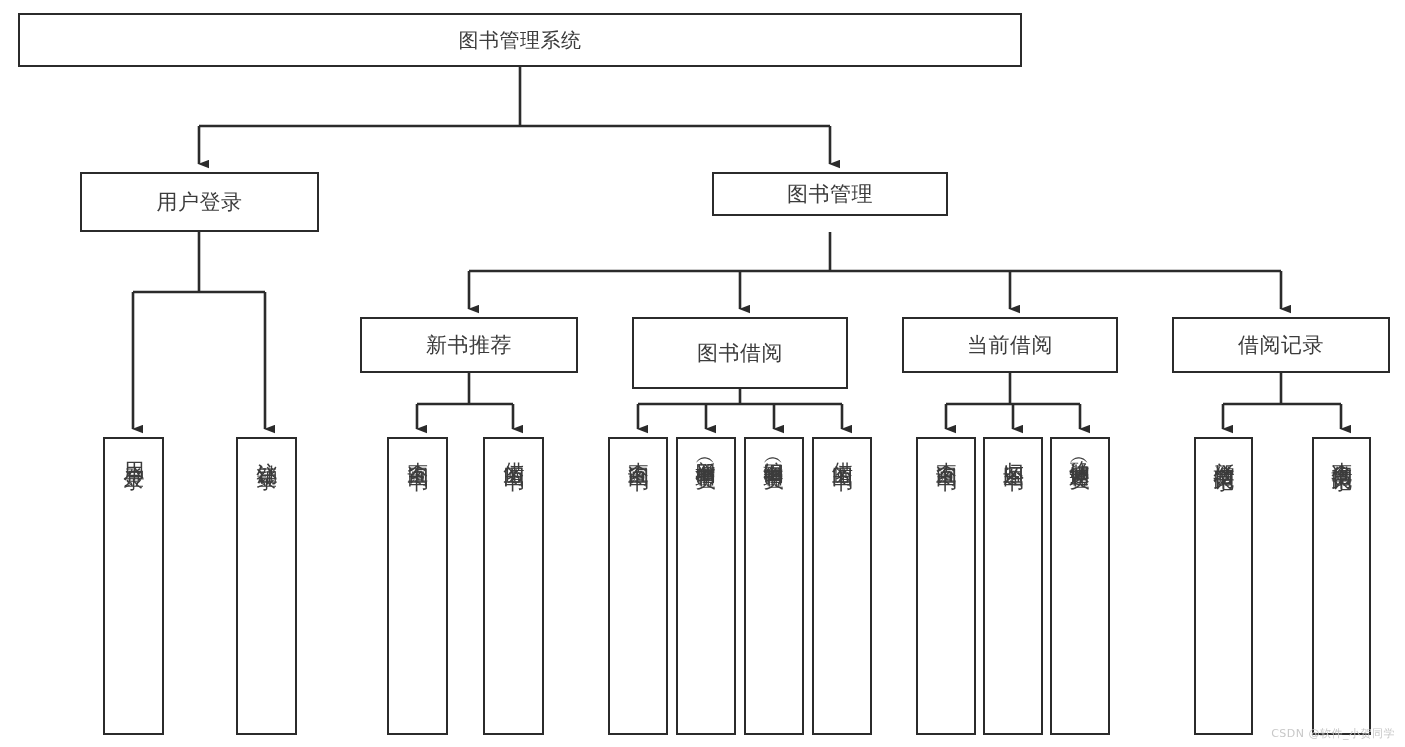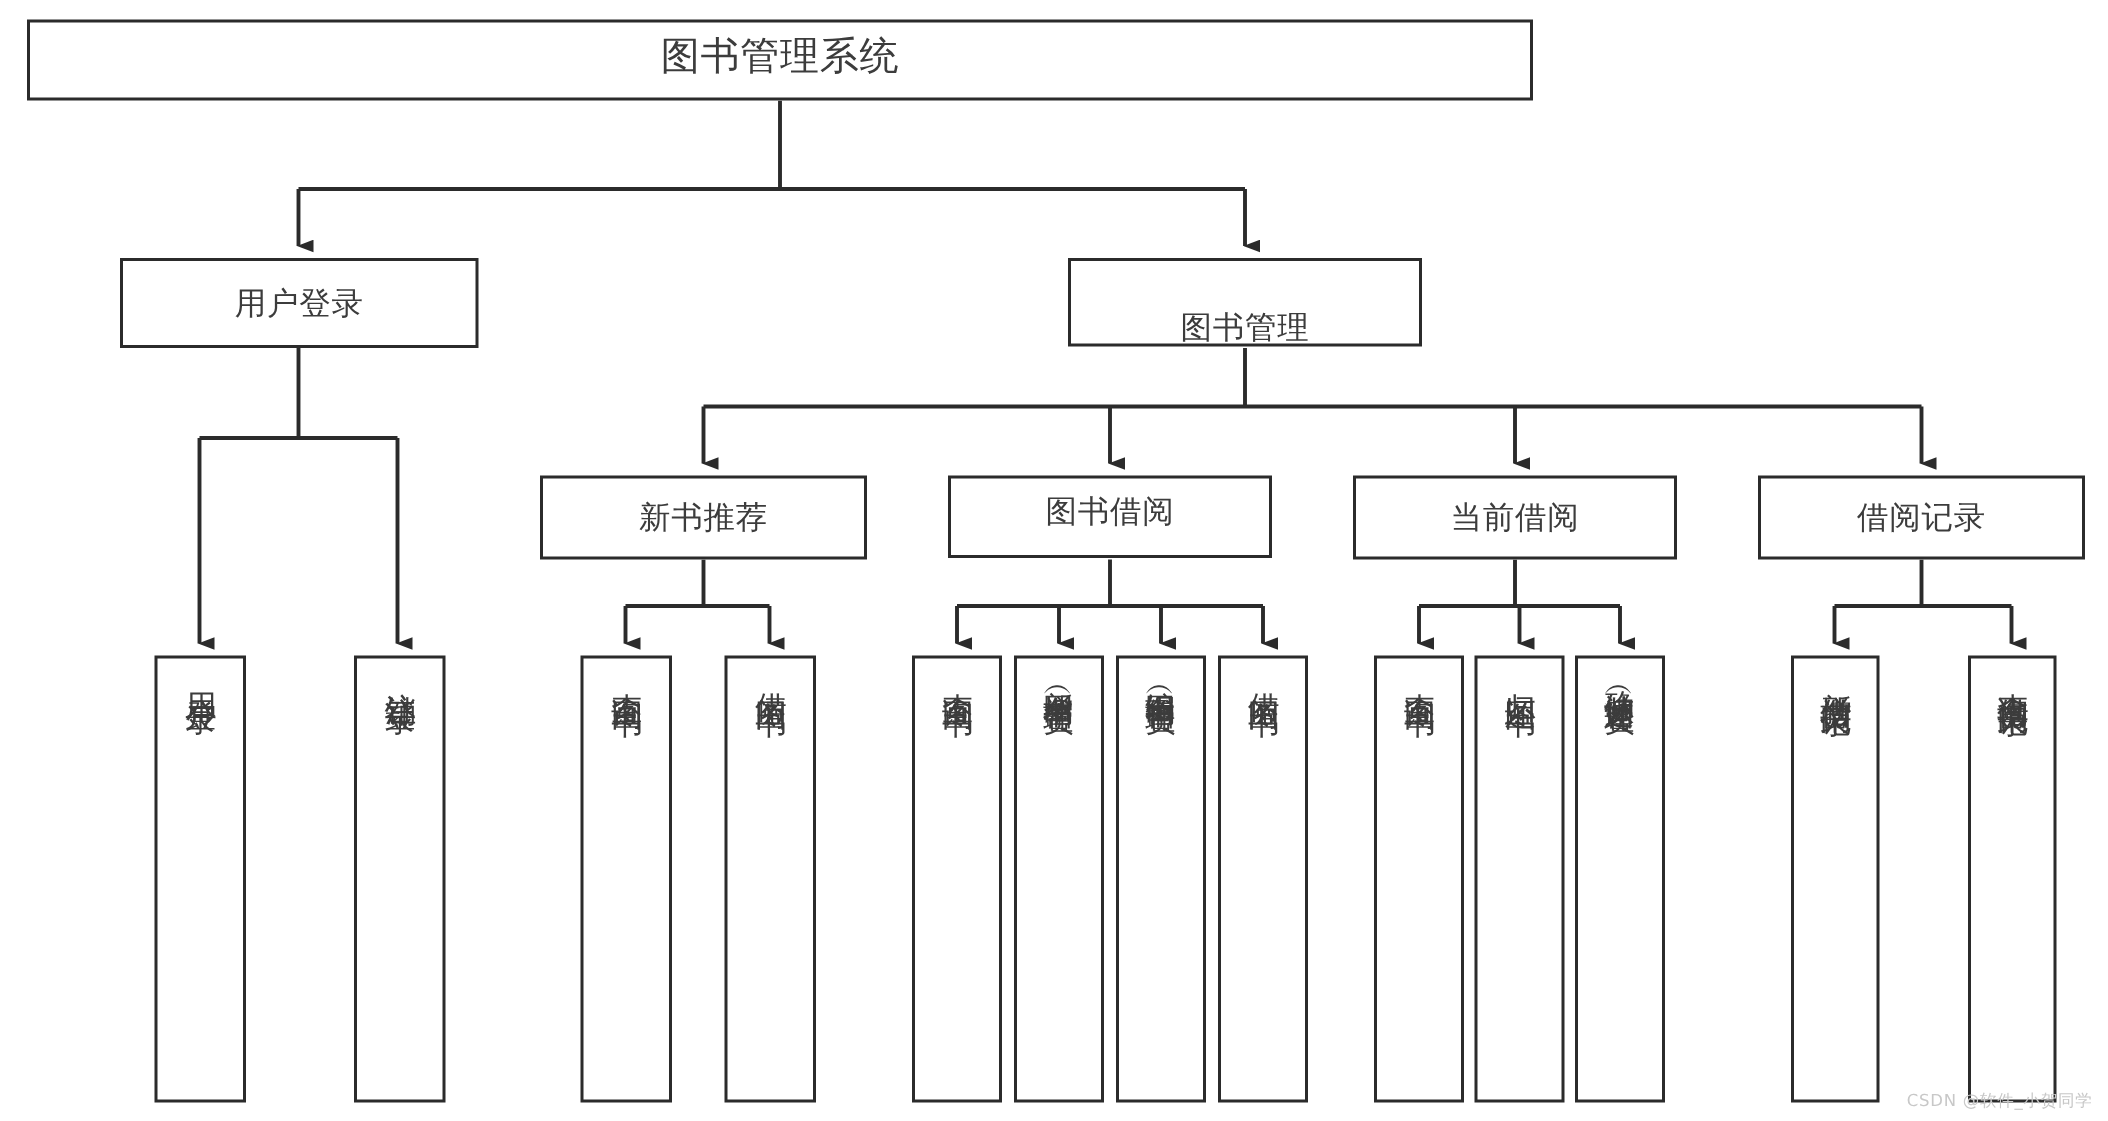--- a/index.html
+++ b/index.html
@@ -42,22 +42,21 @@
     line-height: 1.05;
     color: #3c3c3c;
   }
   
   .node.horiz .node-label {
     font-size: 21px;
     letter-spacing: 0.5px;
     white-space: nowrap;
   }
   .node.root .node-label {
-    font-size: 26px;
-    font-family: Liberation Mono, monospace;
+    font-size: 20px;
   }
   
   .node.vert {
     align-items: flex-start;
     justify-content: center;
     padding-top: 6px;
   }
   .node.vert .node-label {
     writing-mode: vertical-rl;
     text-orientation: upright;
@@ -143,29 +142,29 @@
   </svg>
 
   <div class="node horiz root" style="left:18px; top:13px; width:1004px; height:54px;">
     <span class="node-label">图书管理系统</span>
   </div>
 
   <div class="node horiz" style="left:80px; top:172px; width:239px; height:60px;">
     <span class="node-label">用户登录</span>
   </div>
 
-  <div class="node horiz" style="left:712px; top:172px; width:236px; height:59px;align-items:flex-end;">
+  <div class="node horiz" style="left:712px; top:172px; width:236px; height:44px;">
     <span class="node-label">图书管理</span>
   </div>
 
   <div class="node horiz" style="left:360px; top:317px; width:218px; height:56px;">
     <span class="node-label">新书推荐</span>
   </div>
 
-  <div class="node horiz" style="left:632px; top:317px; width:216px; height:55px;font-family:Liberation Mono, monospace;">
+  <div class="node horiz" style="left:632px; top:317px; width:216px; height:72px;">
     <span class="node-label">图书借阅</span>
   </div>
 
   <div class="node horiz" style="left:1172px; top:317px; width:218px; height:56px;">
     <span class="node-label">借阅记录</span>
   </div>
 
   <div class="node horiz" style="left:902px; top:317px; width:216px; height:56px;">
     <span class="node-label">当前借阅</span>
   </div>

